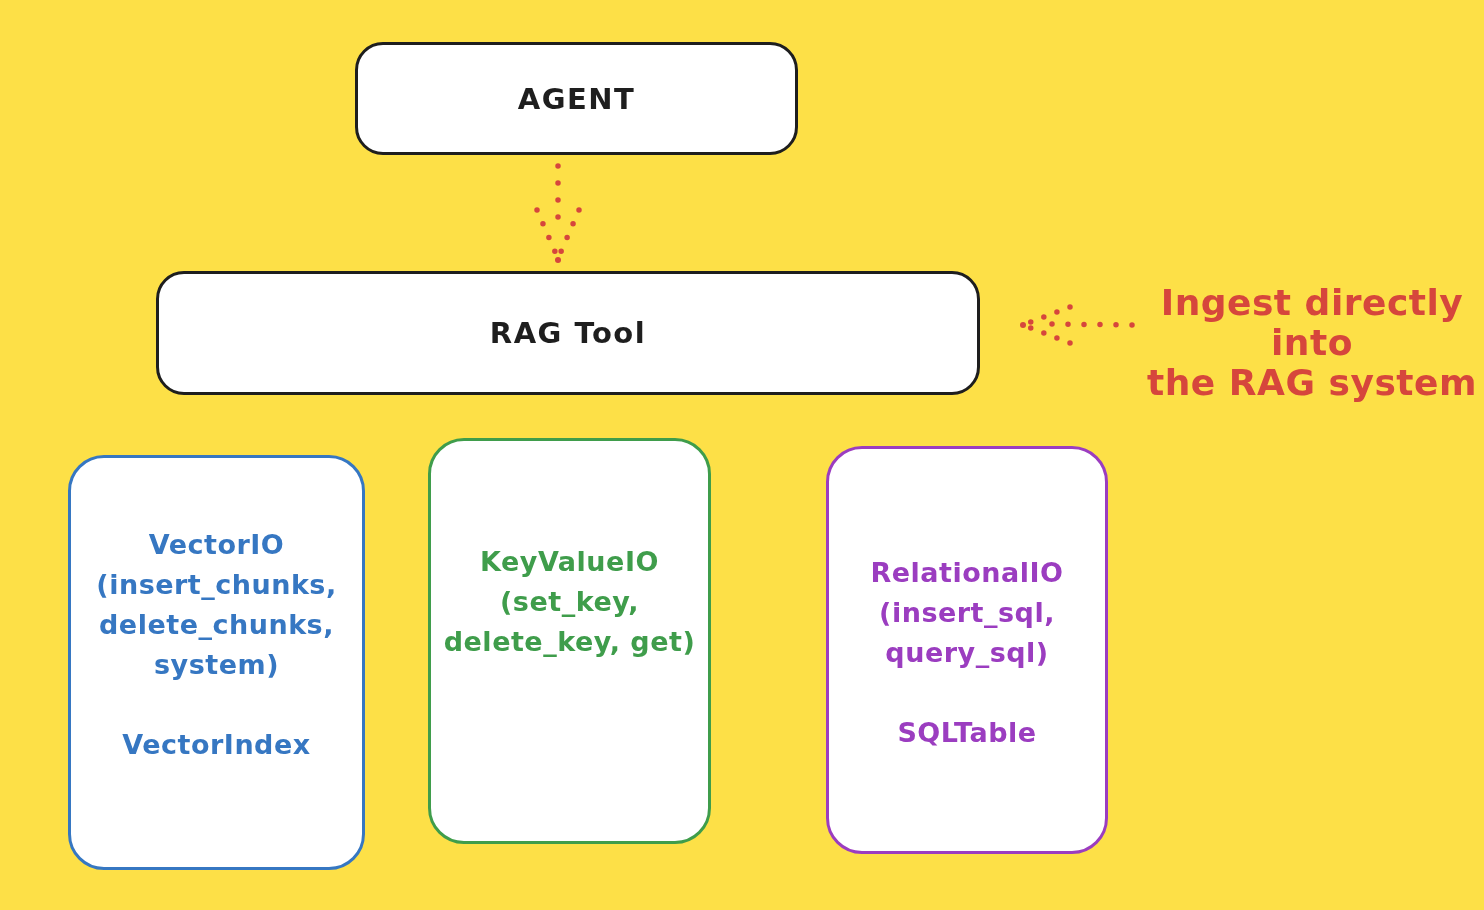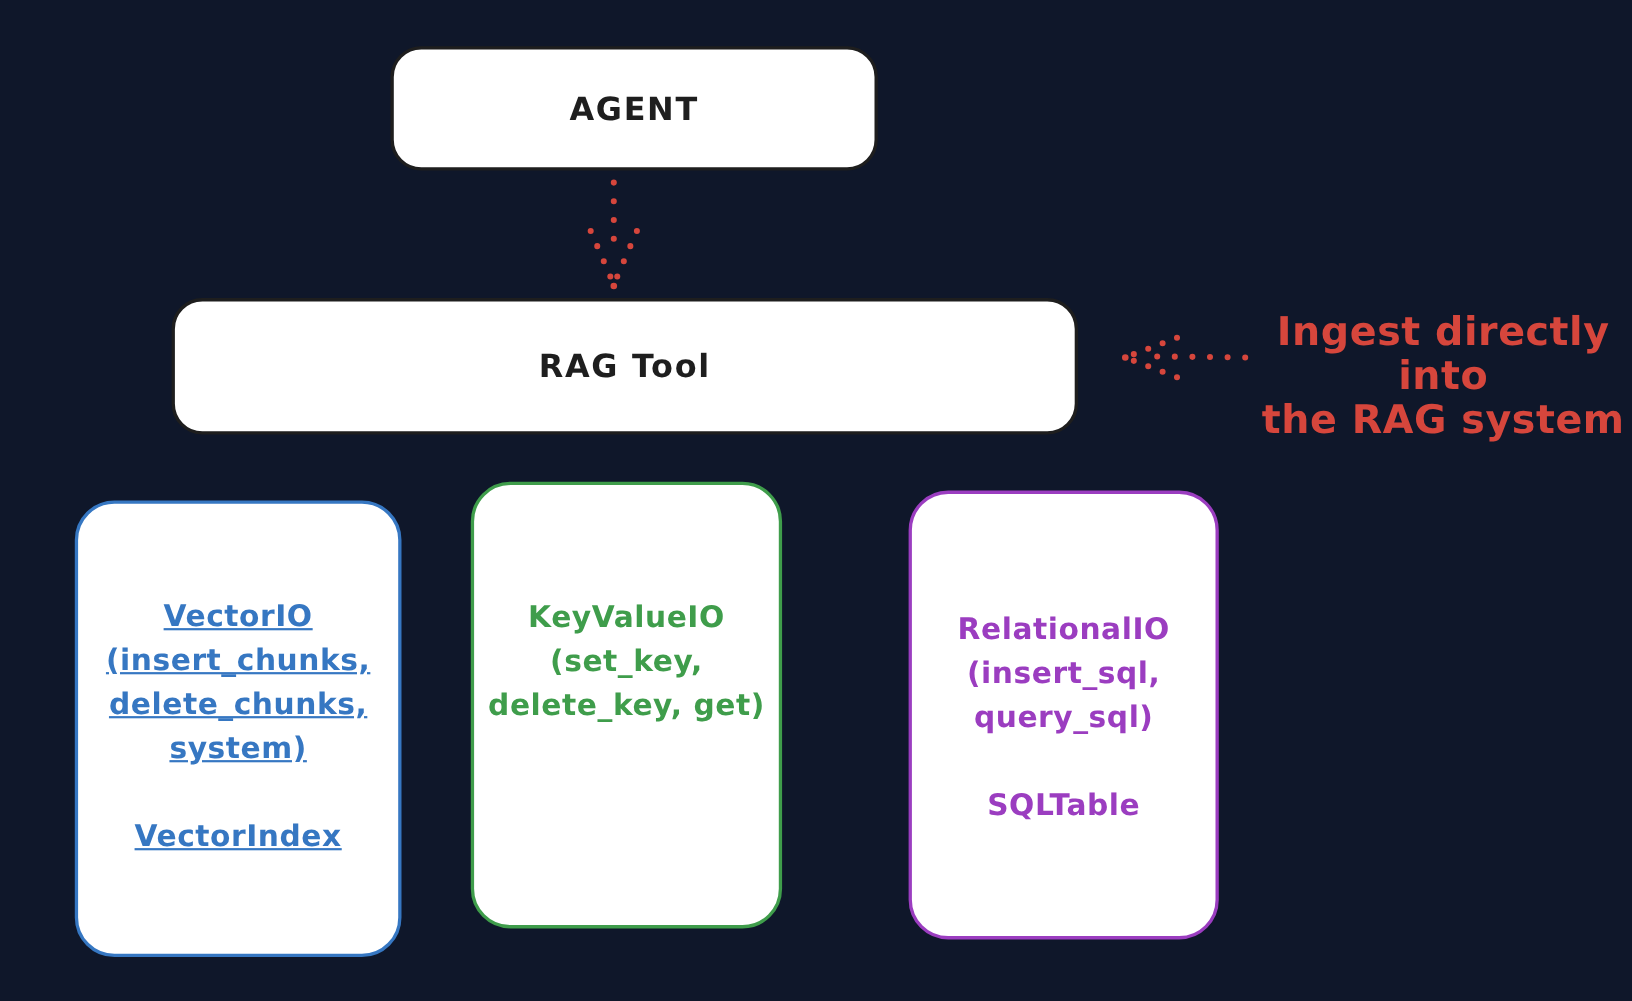--- a/index.html
+++ b/index.html
@@ -5,21 +5,21 @@
   html, body {
     margin: 0;
     padding: 0;
     background: #ffffff;
     font-family: "DejaVu Sans", sans-serif;
   }
   #canvas {
     position: relative;
     width: 1484px;
     height: 910px;
-    background: #0f172a;
+    background: #fde047;
     overflow: hidden;
   }
   .node {
     position: absolute;
     border: 3.5px solid #1e1e1e;
     border-radius: 28px;
     display: flex;
     align-items: center;
     justify-content: center;
     background: #ffffff;
@@ -48,21 +48,21 @@
   .backend-content {
     position: absolute;
     left: 0;
     right: 0;
     text-align: center;
     font-size: 27px;
     line-height: 40px;
     font-weight: 600;
     letter-spacing: 0.5px;
   }
-  #backend-vector .backend-content     { top: 83px; text-decoration: underline;  }
+  #backend-vector .backend-content     { top: 67px;  }
   #backend-keyvalue .backend-content   { top: 101px; }
   #backend-relational .backend-content { top: 104px; }
   .line-gap { height: 40px; }
 
   .annotation {
     position: absolute;
     left: 1140px;
     top: 283px;
     width: 344px;
     text-align: center;

